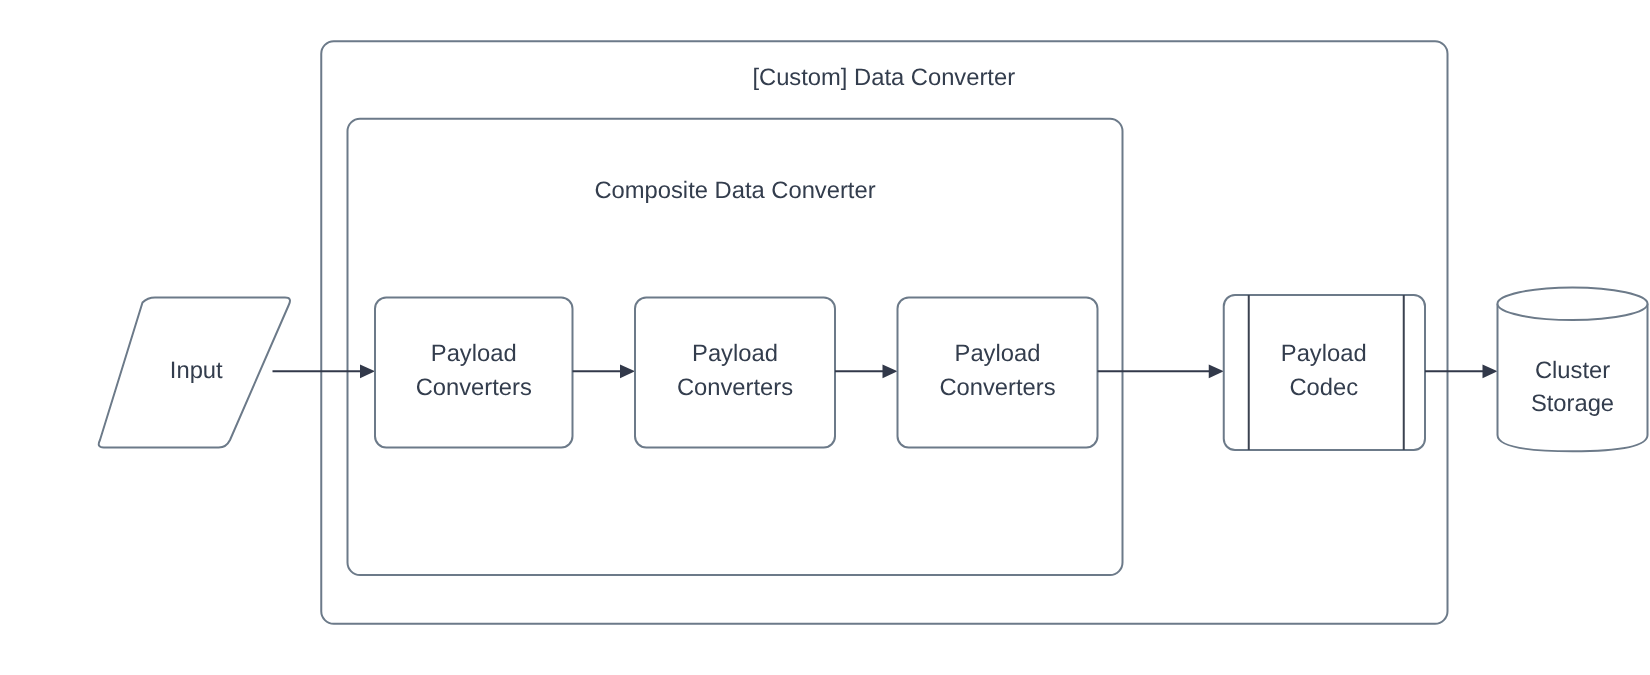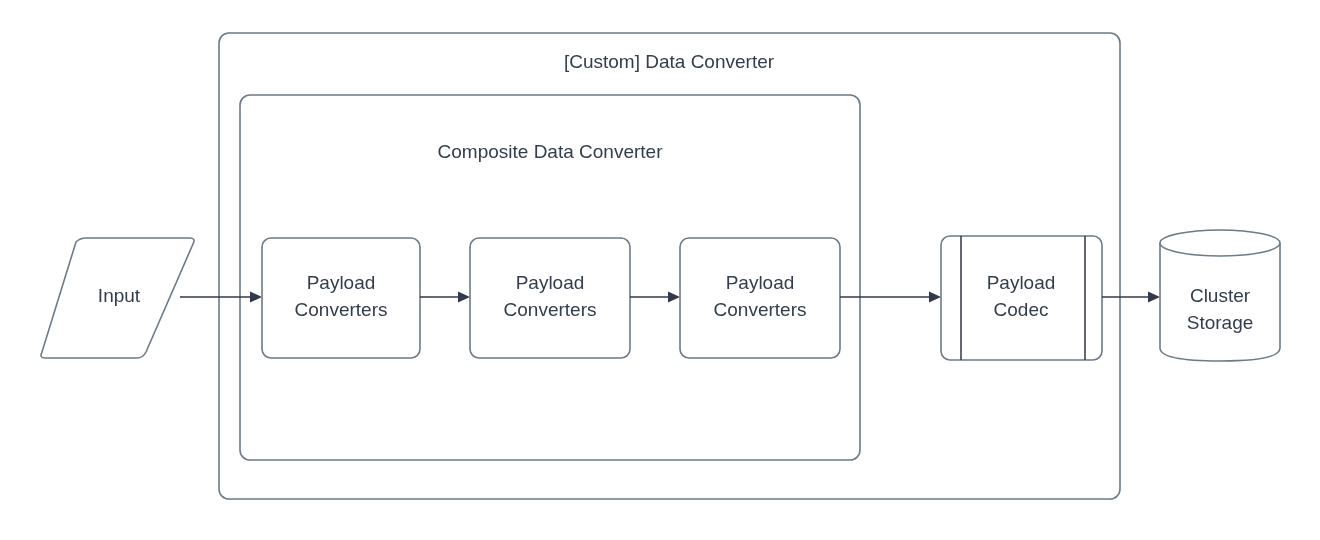--- a/index.html
+++ b/index.html
@@ -11,20 +11,21 @@
     width: 1320px;
     height: 540px;
     font-family: "Liberation Sans", sans-serif;
     overflow: hidden;
   }
   #canvas {
     position: relative;
     width: 1108px;
     height: 540px;
     background: #ffffff;
+    margin-left: 38px;
   }
   #diagram-svg {
     position: absolute;
     top: 0;
     left: 0;
     width: 1320px;
     height: 540px;
   }
   .shape-fill   { fill: #ffffff; }
   .shape-stroke { stroke: #6c7a89; stroke-width: 1.6; fill: none; }

